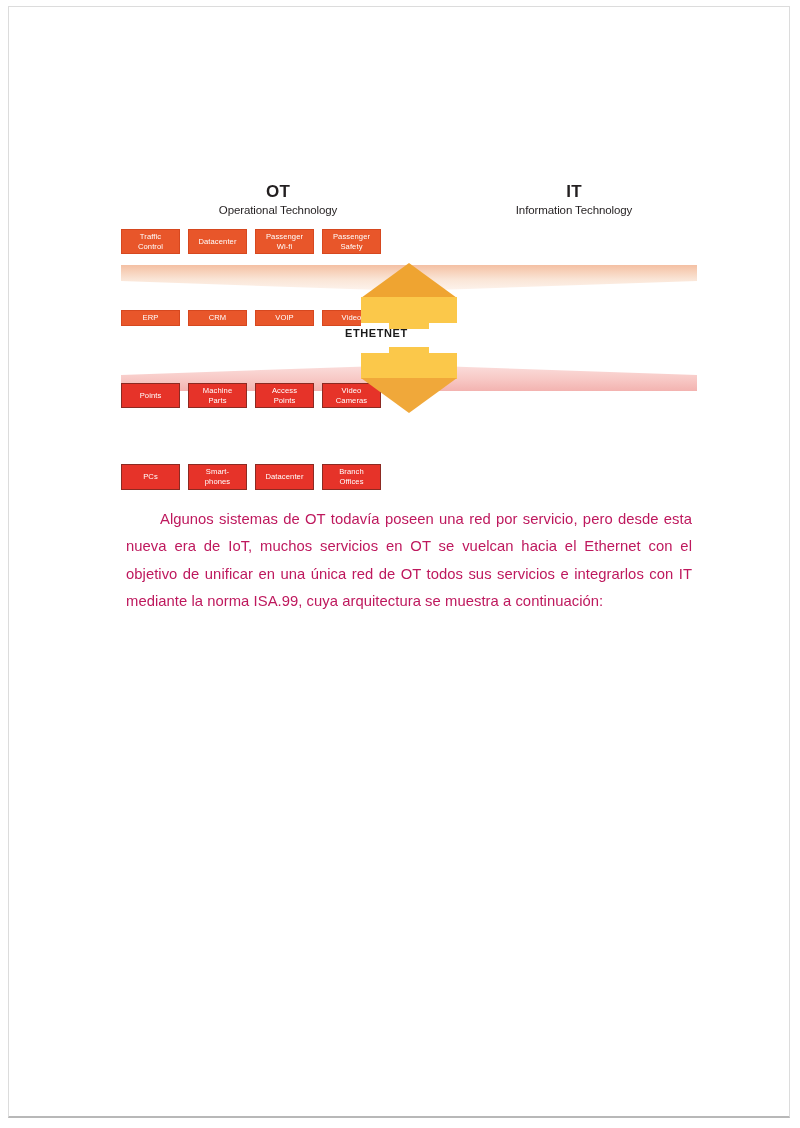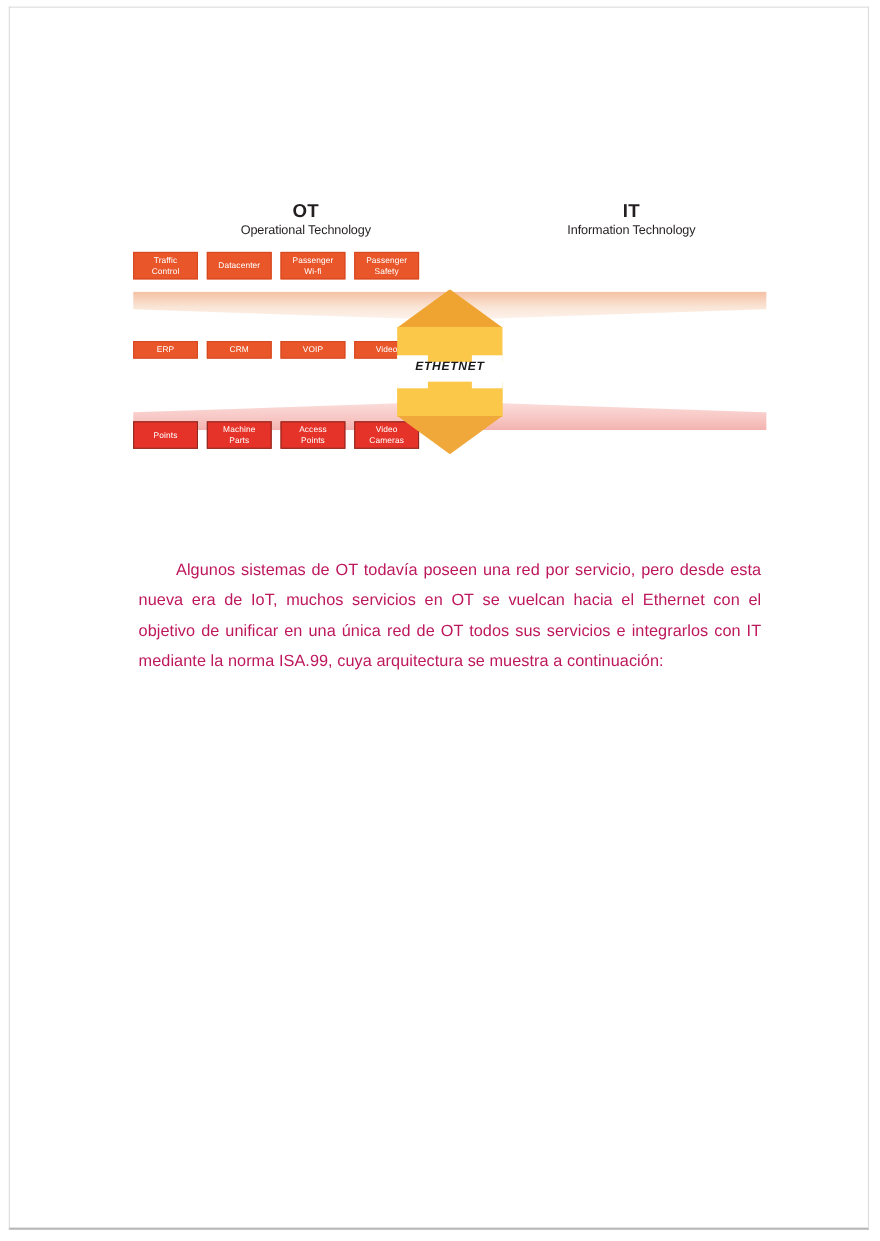--- a/index.html
+++ b/index.html
@@ -161,27 +161,26 @@
     background: #ffffff;
   }
   #arrow-notch-l { left: 0; }
   #arrow-notch-r { right: 0; }
 
   #ethernet-label {
     position: absolute;
     left: -16px;
     top: 64px;
     width: 128px;
-    text-align: center;
+    text-align: left;
     font-size: 11px;
     font-weight: bold;
     color: #1a1a1a;
     letter-spacing: 0.6px;
     z-index: 5;
-    font-style: italic;
   }
 
   
   #body-text {
     position: absolute;
     left: 117px;
     top: 484px;
     width: 566px;
     font-size: 14.8px;
     line-height: 27.5px;
@@ -252,20 +251,34 @@
             <span>Machine<br>Parts</span>
           </div>
           <div class="node red">
             <span>Access<br>Points</span>
           </div>
           <div class="node red">
             <span>Video<br>Cameras</span>
           </div>
         </div>
       <div class="gap-center"></div>
+      <div class="grp" id="grp-bot-it">
+          <div class="node red">
+            <span>PCs</span>
+          </div>
+          <div class="node red">
+            <span>Smart-<br>phones</span>
+          </div>
+          <div class="node red">
+            <span>Datacenter</span>
+          </div>
+          <div class="node red">
+            <span>Branch<br>Offices</span>
+          </div>
+        </div>
     </div>
 
     <div id="ethernet-arrow">
       <div id="arrow-up-head"></div>
       <div id="arrow-up-stem"></div>
       <div id="arrow-dn-stem"></div>
       <div id="arrow-dn-head"></div>
       <div id="arrow-notch-l"></div>
       <div id="arrow-notch-r"></div>
       <div id="ethernet-label">ETHETNET</div>

